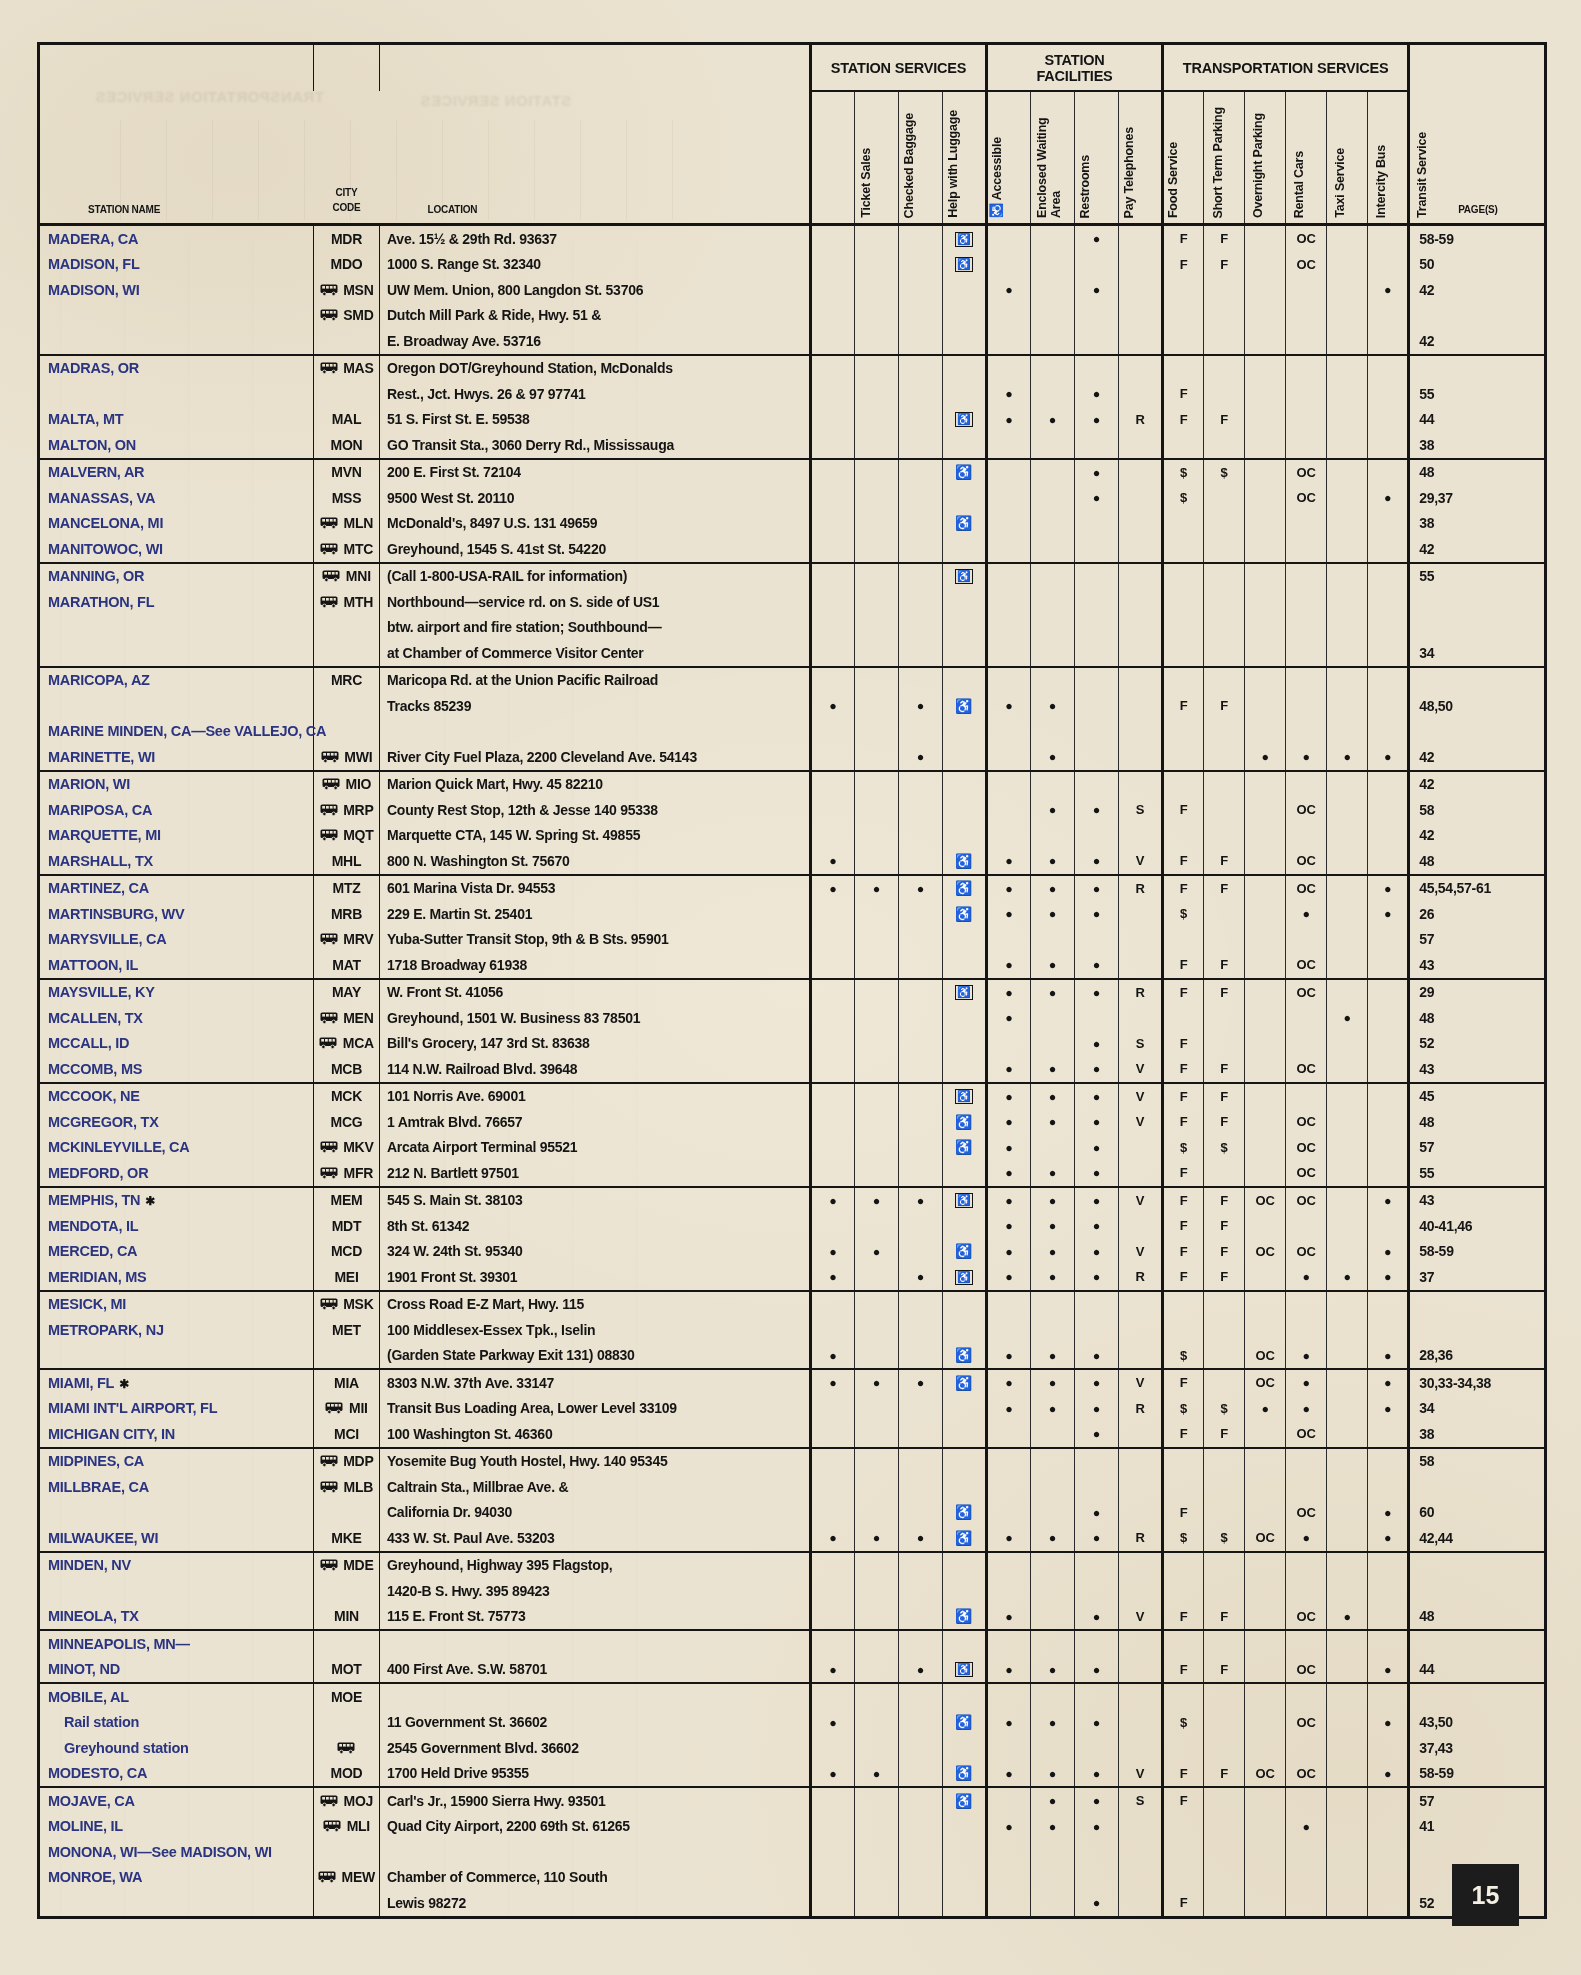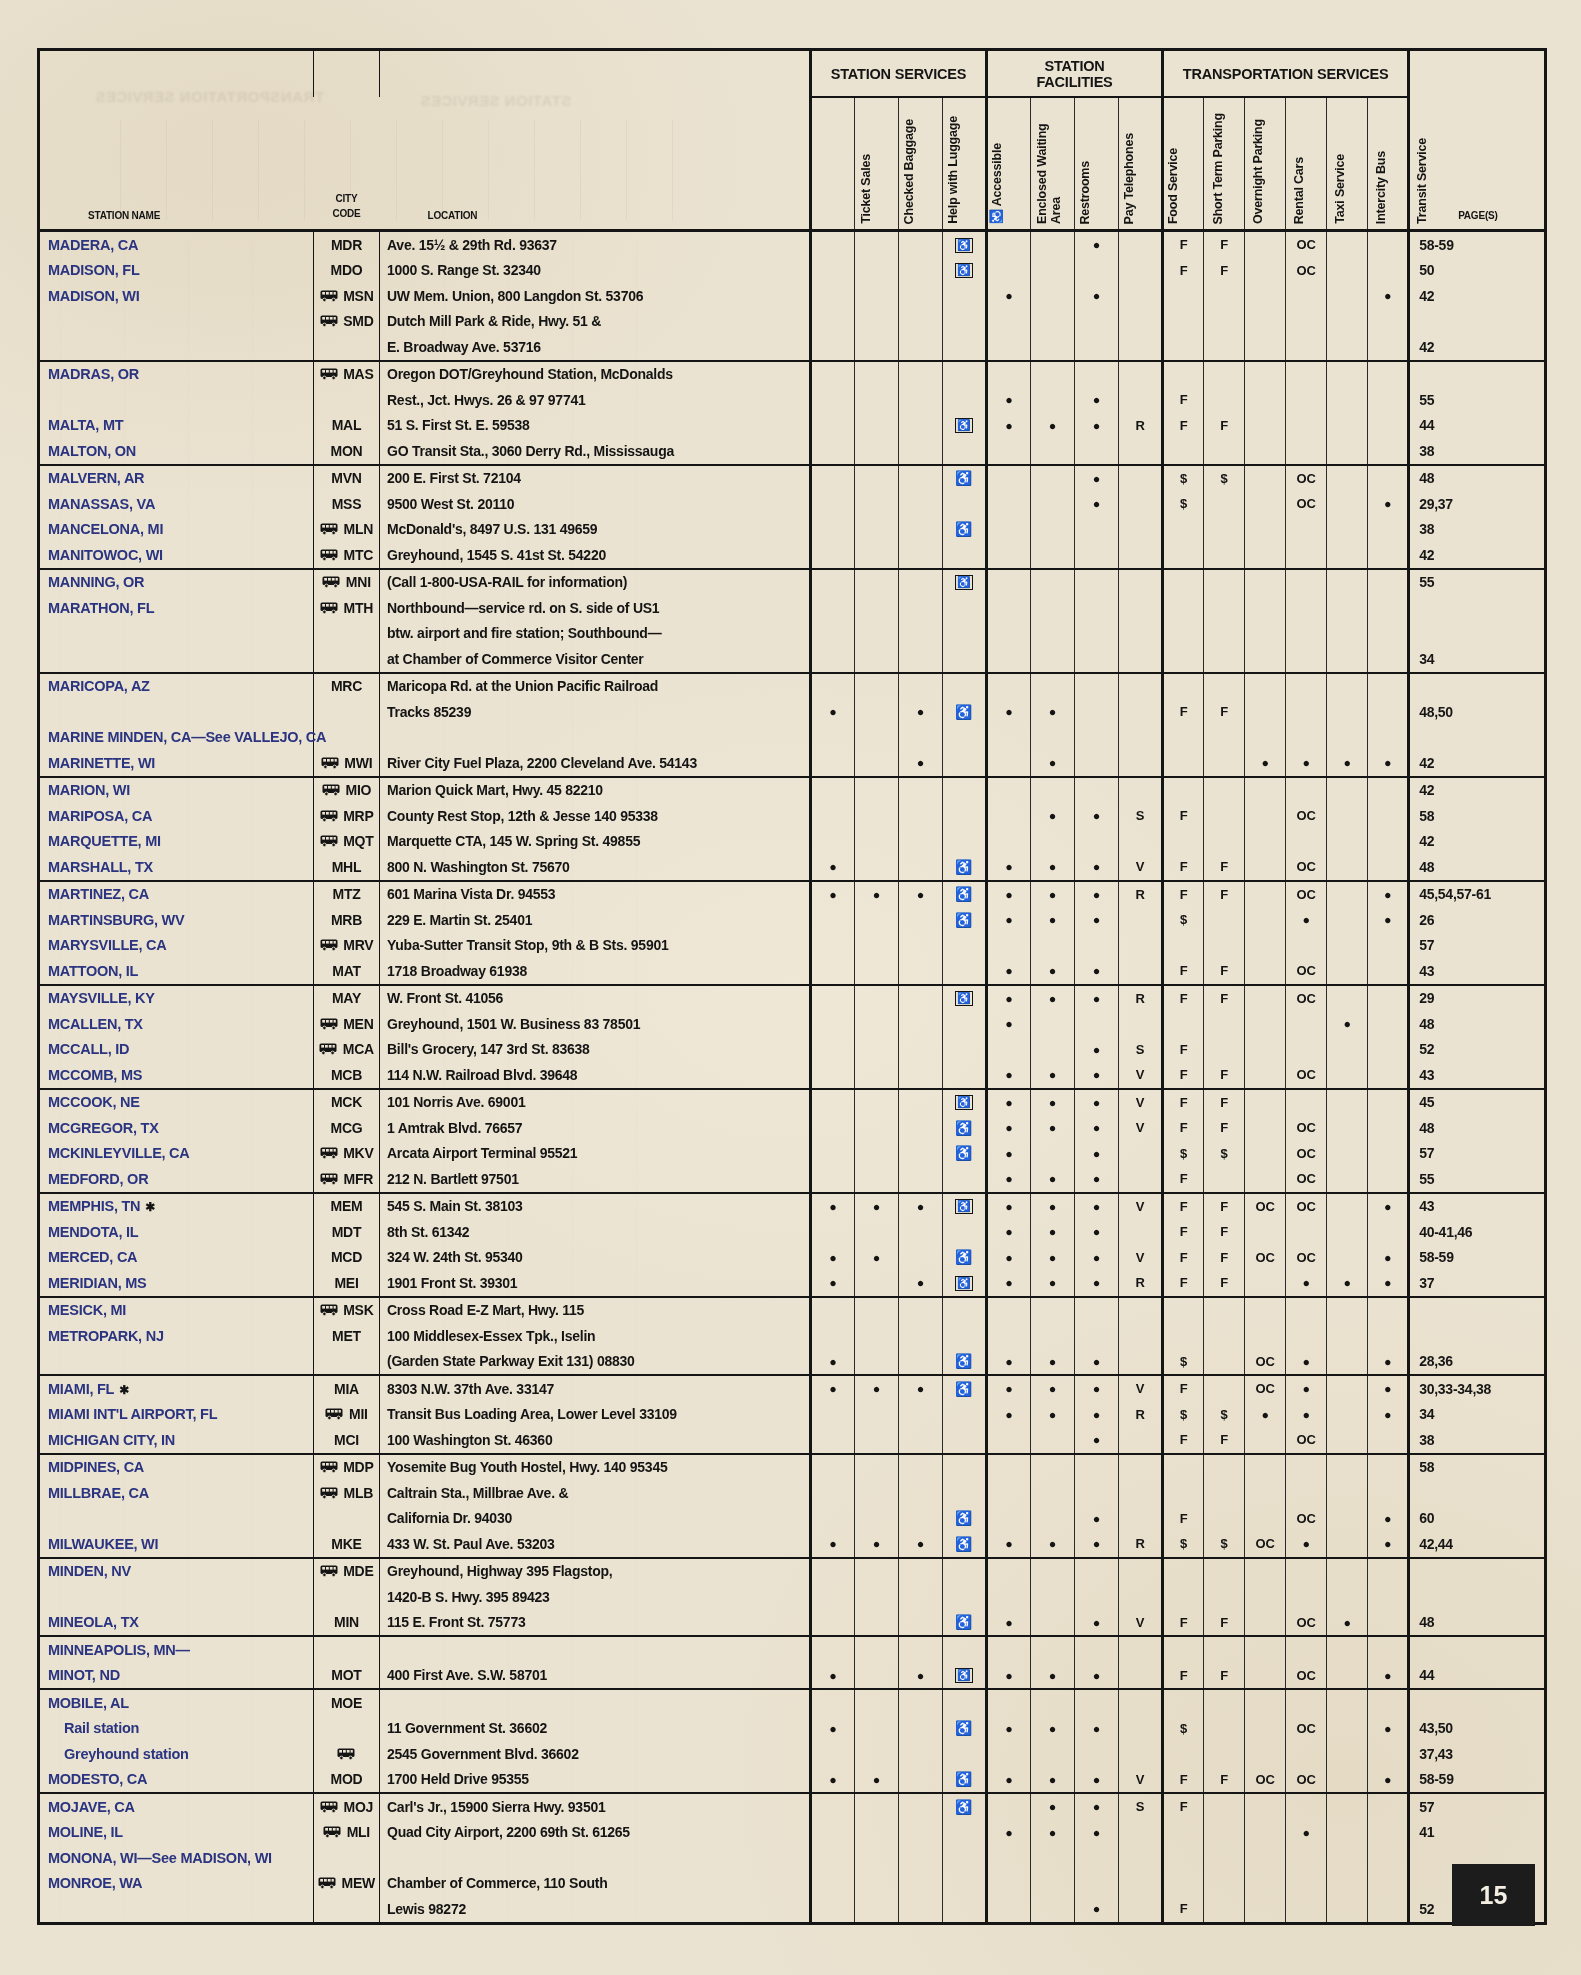--- a/index.html
+++ b/index.html
@@ -26,21 +26,21 @@
   .ghost-stripes{
     opacity:.12;filter:blur(.6px);
     background:repeating-linear-gradient(90deg, rgba(107,98,80,.55) 0 1px, transparent 1px 46px);
   }
   .ghost-stripes2{
     opacity:.08;filter:blur(.8px);
     background:repeating-linear-gradient(90deg, rgba(107,98,80,.5) 0 1px, transparent 1px 64px);
   }
 
   table.dir{
-    position:absolute;left:37px;top:48px;
+    position:absolute;left:37px;top:42px;
     width:1507px;border-collapse:collapse;table-layout:fixed;
     border:3px solid #151515;
     z-index:2;
   }
   col.c-name{width:275px;}
   col.c-code{width:66px;}
   col.c-loc{width:431px;}
   col.c-mark{width:44px;}
   col.c-trans{width:41px;}
   col.c-page{width:137px;}
@@ -82,21 +82,21 @@
   td.cc .bus{position:relative;top:1px;margin-right:2px;}
   td.cl{padding-left:7px;white-space:nowrap;overflow:hidden;color:#141414;
         border-right:3px solid #151515;}
   td.cm{border-left:1px solid #2a2a2a;text-align:center;color:#141414;font-size:13px;}
   td.cm .dot{font-size:12.5px;line-height:1;}
   td.cm .acc{font-size:14px;}
   td.cm .accb{font-size:11px;border:1.3px solid #141414;padding:0 1px 1px 1px;display:inline-block;line-height:12px;}
   td.pg{padding-left:9px;text-align:left;white-space:nowrap;}
 
   .page-badge{
-    position:absolute;left:1452px;top:1864px;width:83px;height:62px;
+    position:absolute;left:1452px;top:1864px;width:67px;height:62px;
     background:#1c1c1c;color:#f4efe2;z-index:3;
     display:flex;align-items:center;justify-content:center;
     font-size:25px;font-weight:bold;
   }
 </style>
 </head>
 <body>
 
 <div class="paper-tone"></div>
 

